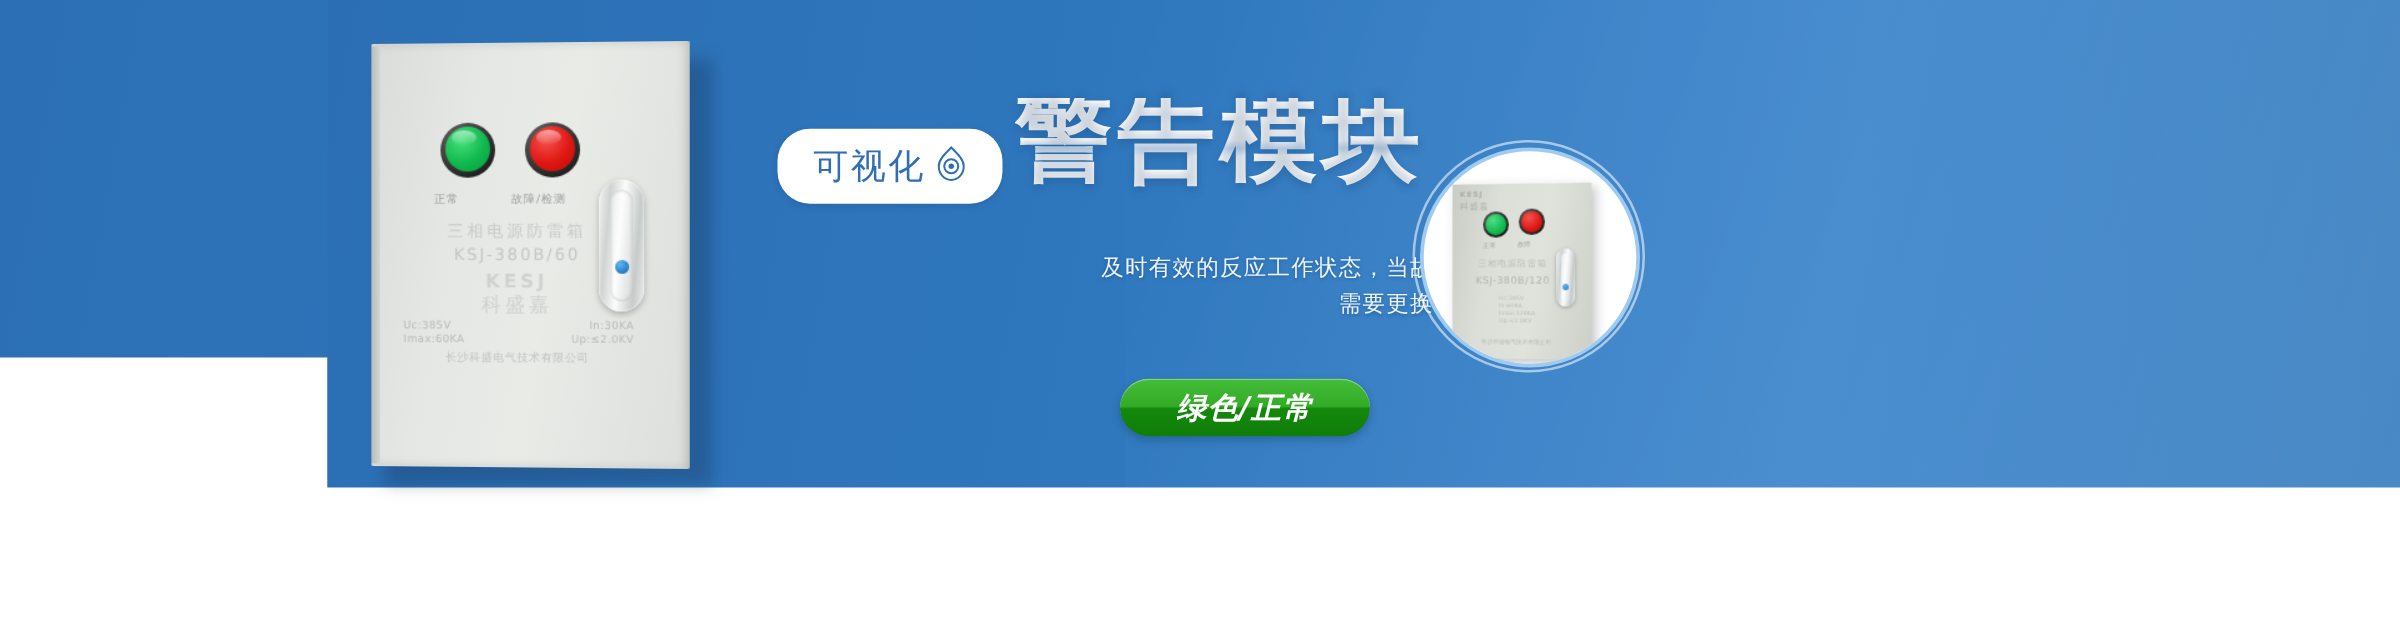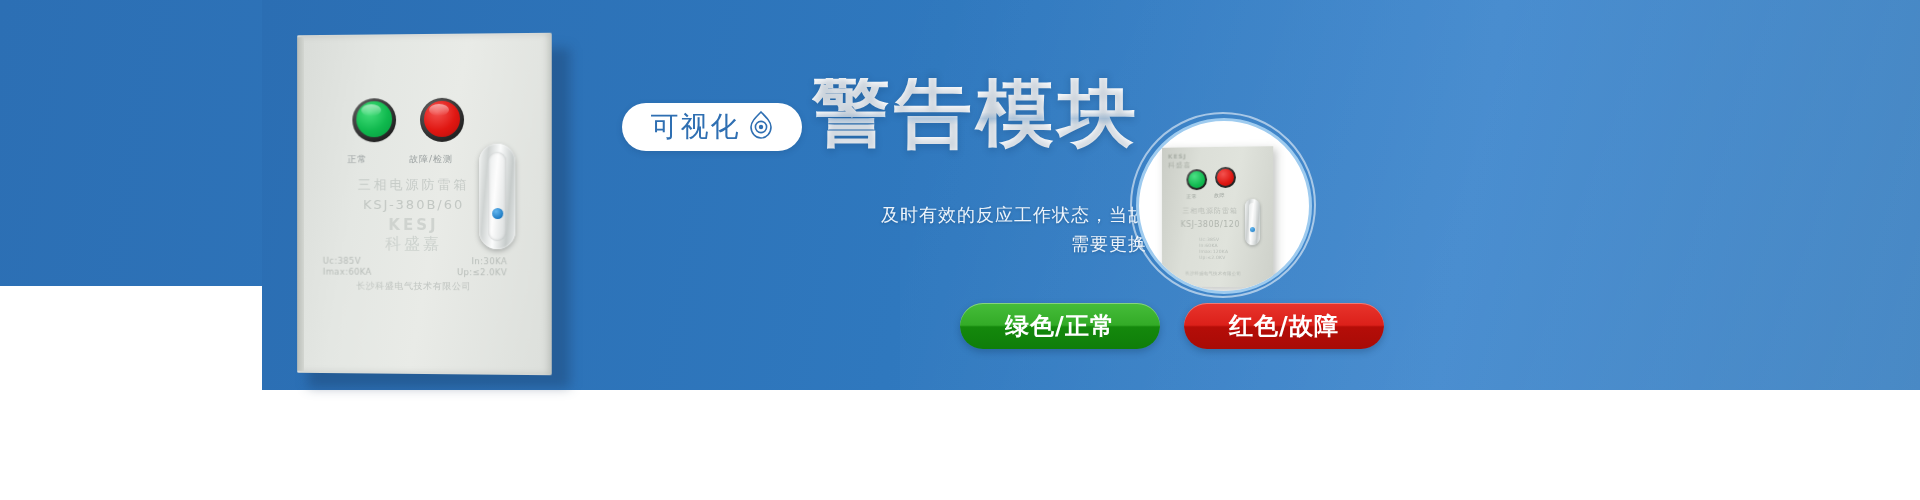--- a/index.html
+++ b/index.html
@@ -103,21 +103,21 @@
     background:linear-gradient(95deg,#e7eaea,#fdfdfd 40%,#d5d9d9);
     box-shadow:inset 0 0 3px rgba(130,135,135,.5);
   }
   .handle .keyhole{
     position:absolute;left:13px;top:64px;width:11px;height:11px;border-radius:50%;
     background:radial-gradient(circle at 35% 30%,#63b6ef,#1f7cc4 70%,#0e5f9f 100%);
   }
 
   
   .pill{
-    position:absolute;left:622px;top:103px;width:180px;height:48px;border-radius:26px;
+    position:absolute;left:622px;top:103px;width:180px;height:60px;border-radius:26px;
     background:#ffffff;display:flex;align-items:center;justify-content:center;gap:7px;
     box-shadow:0 2px 6px rgba(15,50,90,.18);
   }
   .pill-text{
     color:#2f6fb2;font-size:28px;letter-spacing:2px;line-height:1;
     font-family:"DejaVu Sans","Liberation Sans",sans-serif;
   }
   .pill-icon{display:block;}
 
   .headline{
@@ -132,21 +132,21 @@
     font-family:Liberation Mono, monospace;
   }
 
   .subtitle{
     position:absolute;right:640px;top:200px;width:700px;text-align:right;
     color:#edf4fb;font-size:18px;line-height:29px;letter-spacing:1px;
     text-shadow:0 1px 3px rgba(10,45,85,.35);
   }
 
   
-  .badges{position:absolute;left:960px;top:303px;display:flex;gap:24px;}
+  .badges{position:absolute;left:896px;top:303px;display:flex;gap:24px;font-style:italic;}
   .badge{
     height:46px;min-width:160px;border-radius:23px;
     display:flex;align-items:center;justify-content:center;
     color:#ffffff;font-size:24px;letter-spacing:1px;font-weight:bold;
     box-shadow:0 3px 7px rgba(10,40,75,.28), inset 0 1px 0 rgba(255,255,255,.35);
     padding:0 20px;white-space:nowrap;
   }
   .badge-green{background:linear-gradient(180deg,#46bd3a 0%,#33ab27 48%,#14880c 52%,#0f7d09 100%);}
   .badge-red{background:linear-gradient(180deg,#e8342c 0%,#dc201a 48%,#b50d08 52%,#a80b06 100%);}
 
@@ -258,21 +258,20 @@
 
   <div class="headline">警告模块</div>
 
   <div class="subtitle">
     <div>及时有效的反应工作状态，当故障失效时，表示</div>
     <div>需要更换模块或者保护器</div>
   </div>
 
   <div class="badges">
     <div class="badge badge-green">绿色/正常</div>
-    <div class="badge badge-red">红色/故障</div>
   </div>
 
   <div class="circle-ring"></div>
   <div class="circle-inset">
     <div class="mini-device">
       <div class="mini-brand">KESJ</div>
       <div class="mini-brand2">科盛嘉</div>
 
       <div class="mlamp green mlamp-g">
         <div class="mring"></div>

